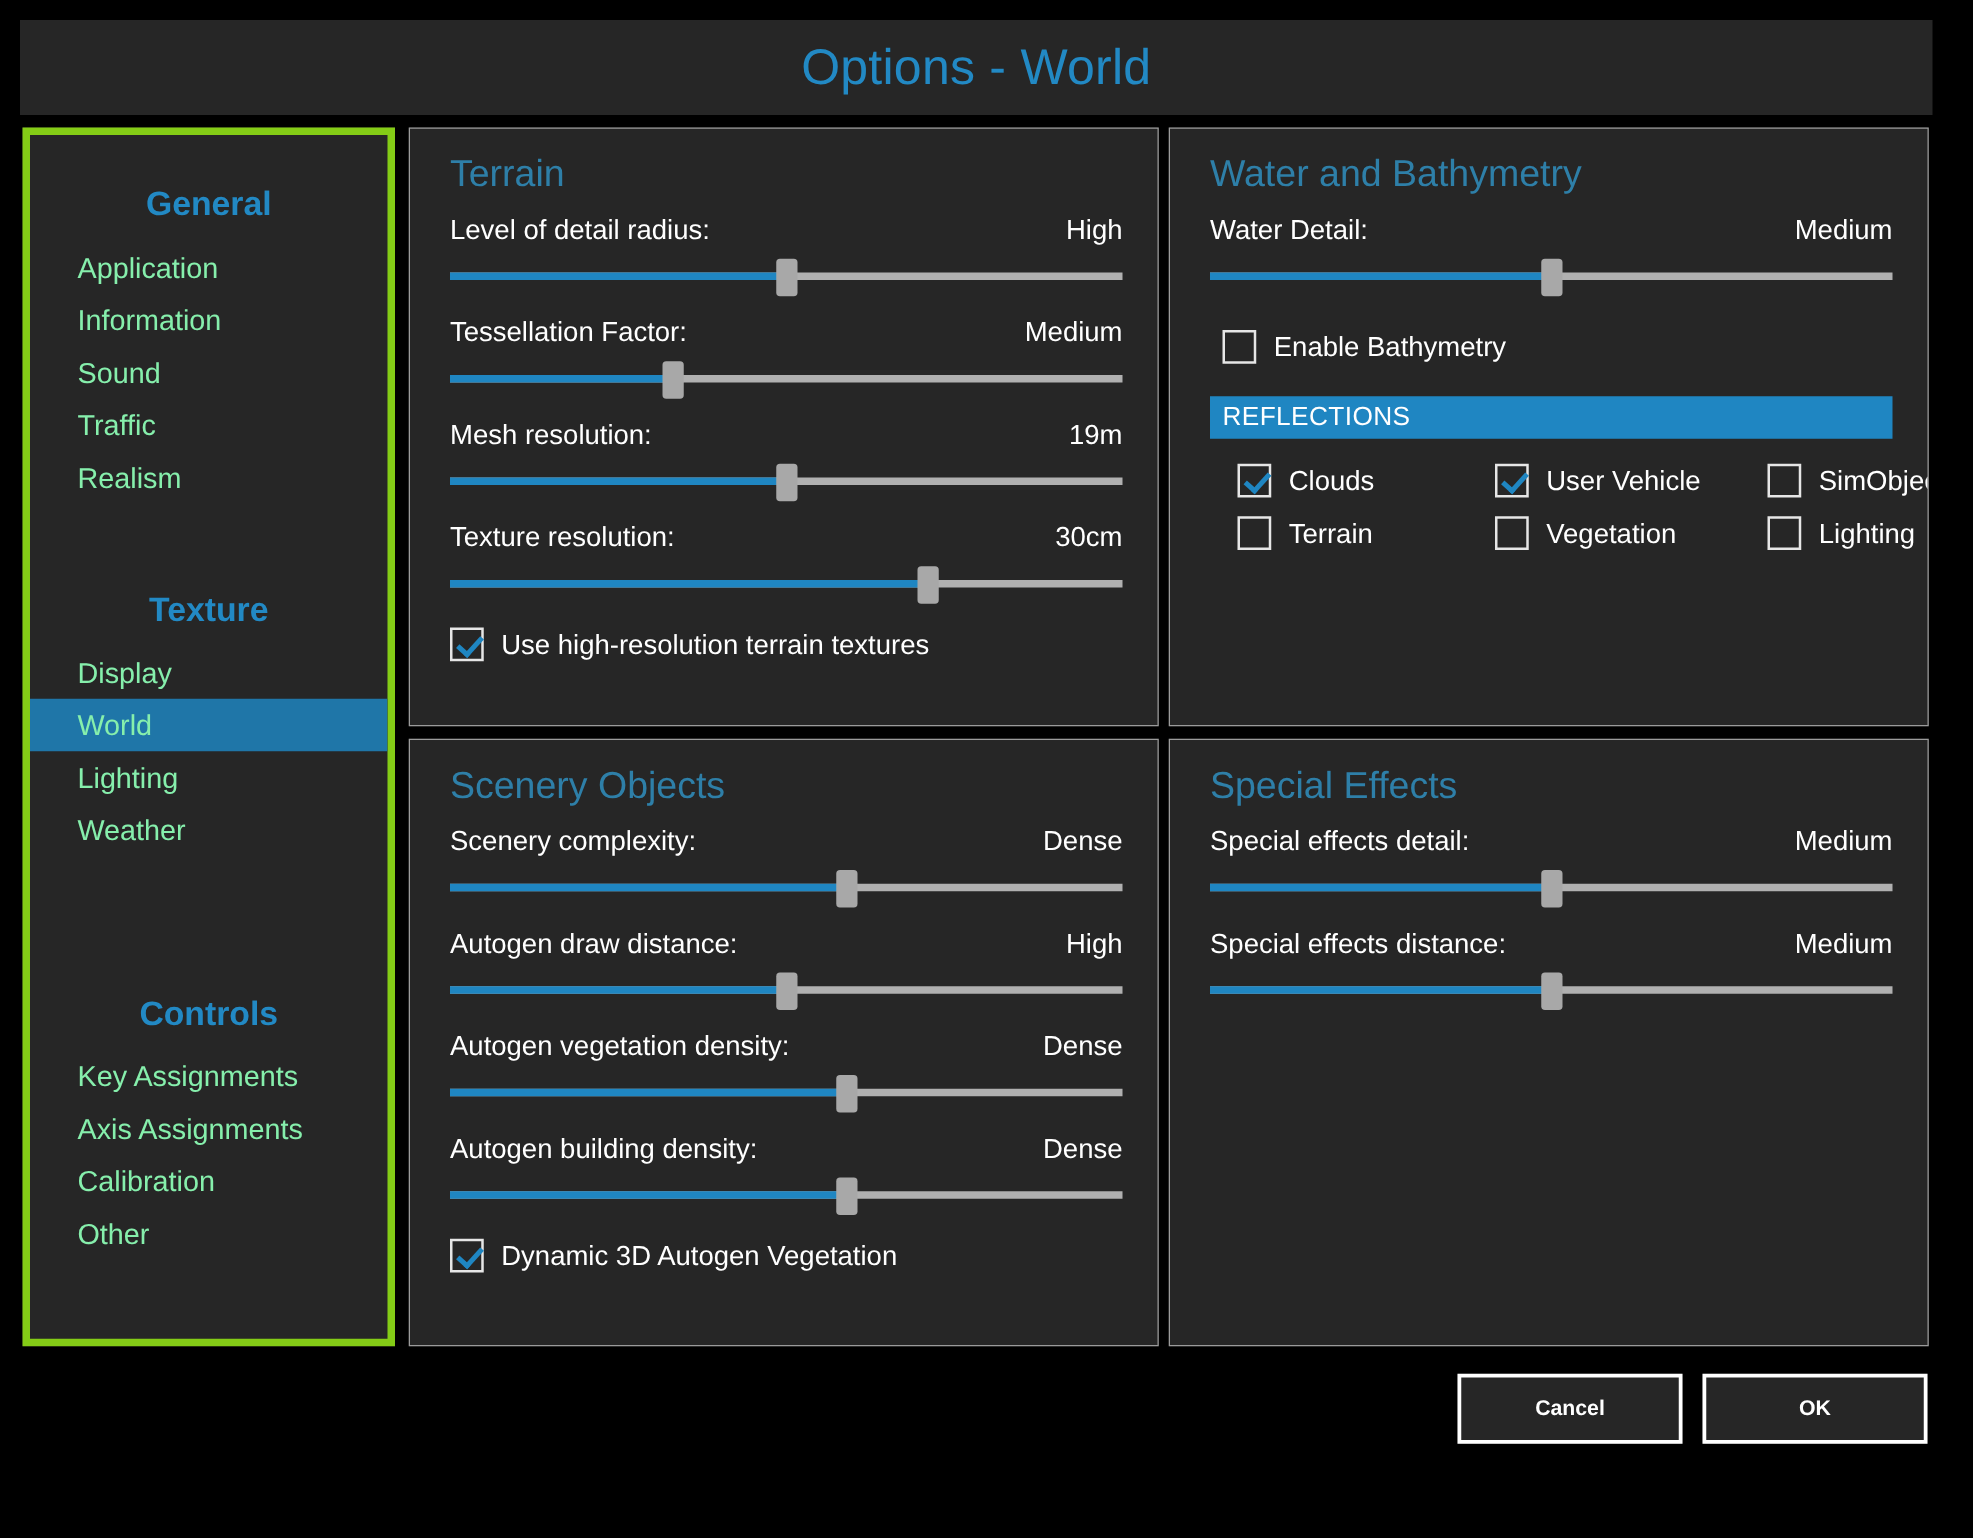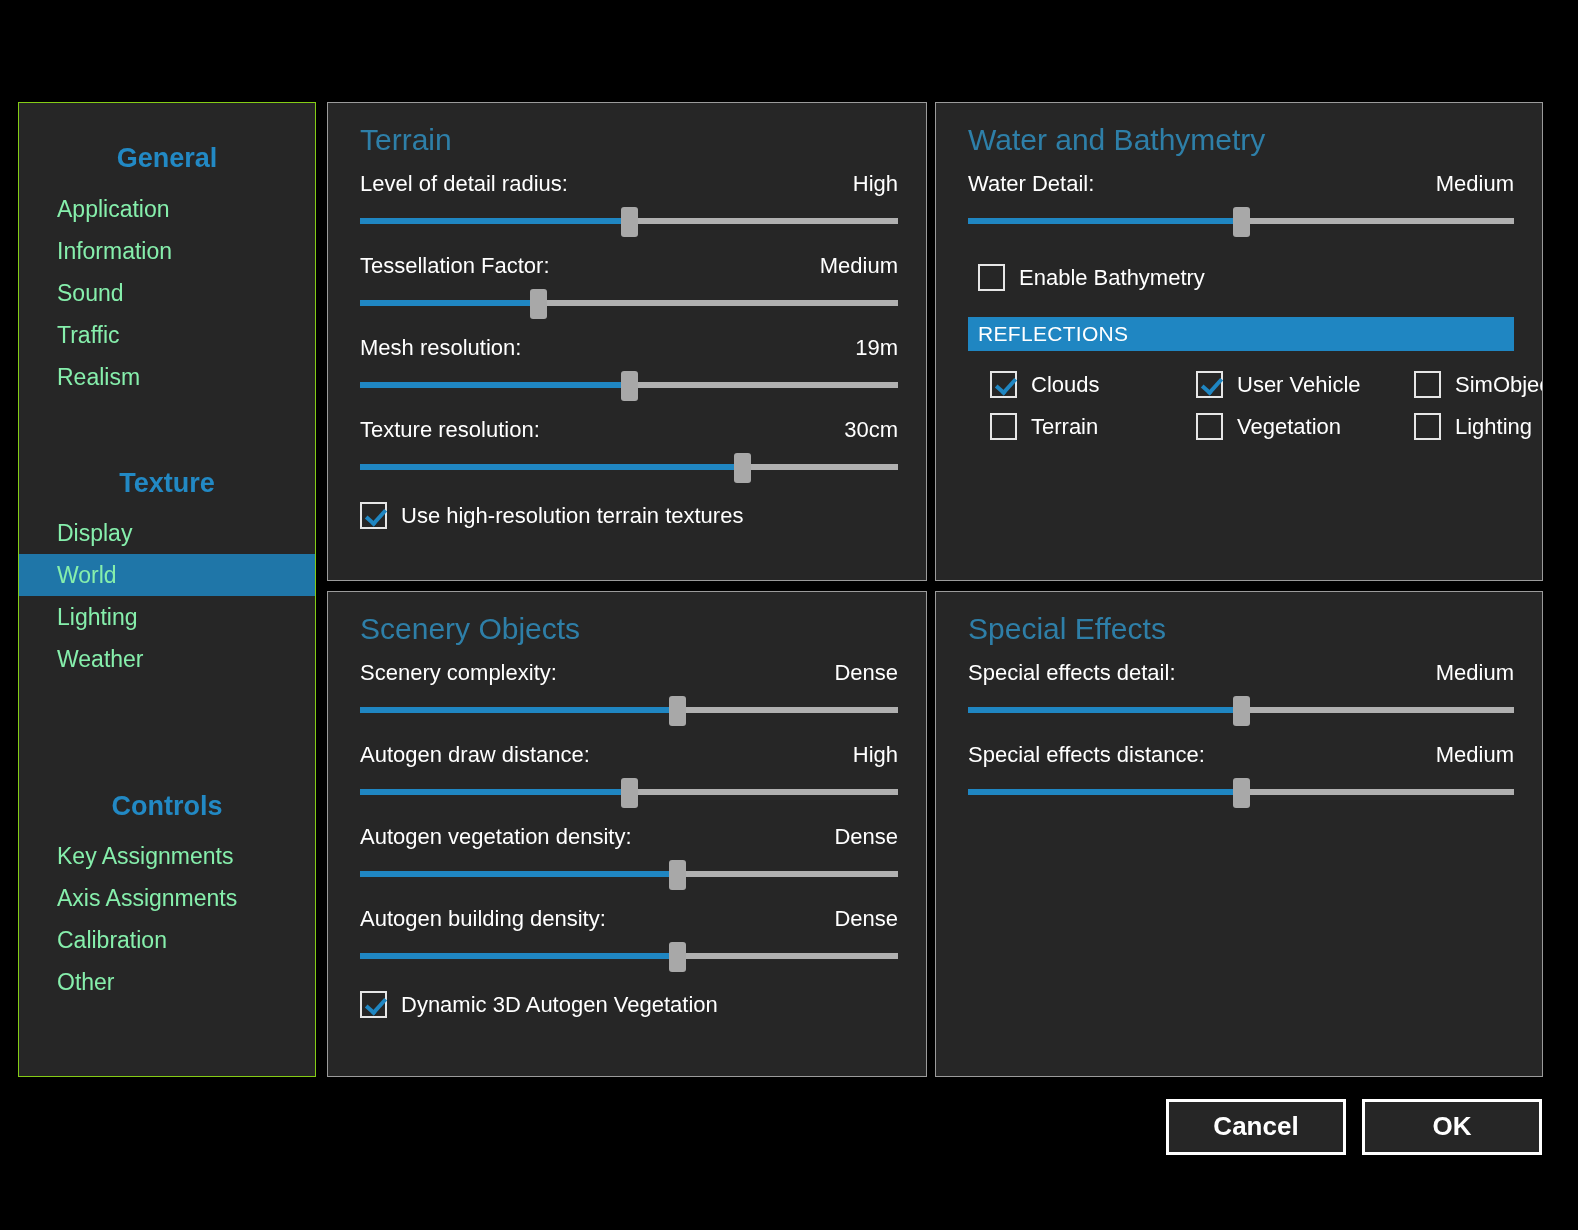--- a/index.html
+++ b/index.html
@@ -40,21 +40,21 @@
   }
 
   
   .sidebar {
     position: absolute;
     left: 2px;
     top: 86px;
     width: 298px;
     height: 975px;
     background: #262626;
-    border: 1px solid #84cc16;
+    border: 6px solid #84cc16;
     overflow: hidden;
   }
   .side-group-title {
     color: #2289c4;
     font-size: 27px;
     font-weight: bold;
     text-align: center;
     width: 100%;
   }
   .side-item {
@@ -204,33 +204,36 @@
     align-items: center;
     padding-right: 4px;
     gap: 16px;
   }
   .btn {
     width: 180px;
     height: 56px;
     background: #262626;
     border: 3px solid #ffffff;
     color: #ffffff;
-    font-size: 26px;
+    font-size: 17px;
     font-weight: bold;
     display: flex;
     align-items: center;
     justify-content: center;
     cursor: pointer;
   }
 </style>
 </head>
 <body>
 
 <div class="dialog">
 
+  <div class="titlebar">
+    <div class="titlebar-text">Options - World</div>
+  </div>
 
   <div class="sidebar">
     <div class="side-group-title g-general-title">General</div>
     <div class="g-general-items">
       <div class="side-item">Application</div>
       <div class="side-item">Information</div>
       <div class="side-item">Sound</div>
       <div class="side-item">Traffic</div>
       <div class="side-item">Realism</div>
     </div>

